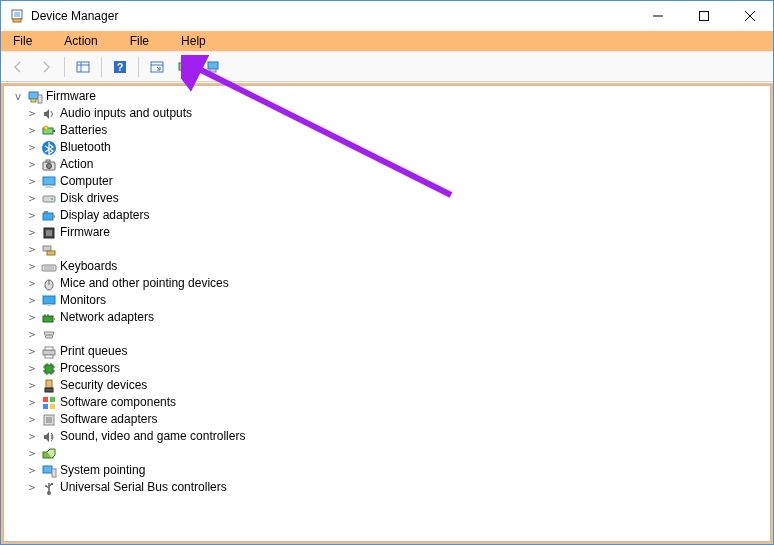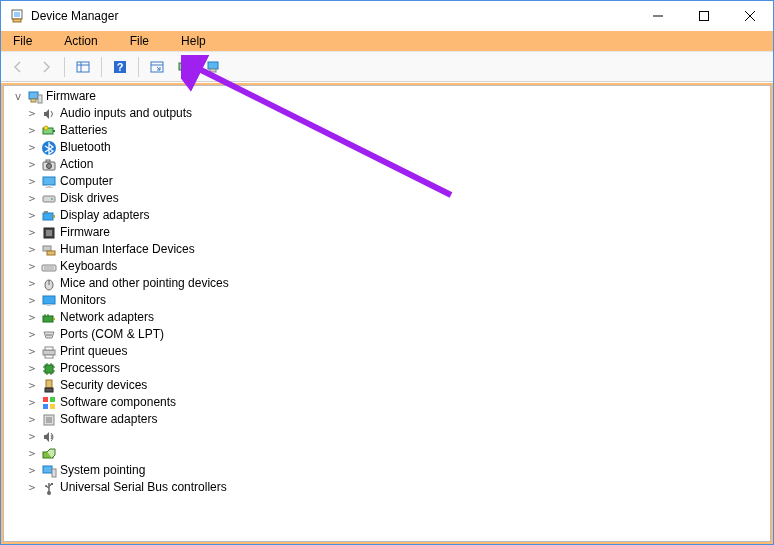--- a/index.html
+++ b/index.html
@@ -224,21 +224,20 @@
       </div>
 
       <div class="node indent2">
         <span class="toggle">&gt;</span>
         <span class="nodeicon">
             <svg width="16" height="16" viewBox="0 0 16 16">
               <rect x="2" y="4" width="8" height="5" fill="#ccc" stroke="#888"></rect>
               <rect x="6" y="9" width="8" height="4" fill="#e0c070" stroke="#a07020"></rect>
             </svg>
           </span>
-        <span class="label">Human Interface Devices</span>
       </div>
 
       <div class="node indent2">
         <span class="toggle">&gt;</span>
         <span class="nodeicon">
             <svg width="16" height="16" viewBox="0 0 16 16">
               <rect x="1" y="6" width="14" height="6" rx="1" fill="#e0e0e0" stroke="#888"></rect>
               <line x1="3" y1="8" x2="13" y2="8" stroke="#aaa"></line>
               <line x1="3" y1="10" x2="13" y2="10" stroke="#aaa"></line>
             </svg>
@@ -284,21 +283,20 @@
       <div class="node indent2">
         <span class="toggle">&gt;</span>
         <span class="nodeicon">
             <svg width="16" height="16" viewBox="0 0 16 16">
               <path d="M3 5 h10 l-2 6 h-6 z" fill="#ddd" stroke="#888"></path>
               <circle cx="6" cy="8" r="0.8" fill="#666"></circle>
               <circle cx="8" cy="8" r="0.8" fill="#666"></circle>
               <circle cx="10" cy="8" r="0.8" fill="#666"></circle>
             </svg>
           </span>
-        <span class="label">Ports (COM &amp; LPT)</span>
       </div>
 
       <div class="node indent2">
         <span class="toggle">&gt;</span>
         <span class="nodeicon">
             <svg width="16" height="16" viewBox="0 0 16 16">
               <rect x="2" y="6" width="12" height="5" fill="#ccc" stroke="#888"></rect>
               <rect x="4" y="3" width="8" height="3" fill="#fff" stroke="#888"></rect>
               <rect x="4" y="11" width="8" height="3" fill="#fff" stroke="#888"></rect>
             </svg>
@@ -360,20 +358,21 @@
       </div>
 
       <div class="node indent2">
         <span class="toggle">&gt;</span>
         <span class="nodeicon">
             <svg width="16" height="16" viewBox="0 0 16 16">
               <path d="M3 6 h2 l3 -3 v10 l-3 -3 h-2 z" fill="#666"></path>
               <path d="M10 4 q4 4 0 8 M10 6 q2 2 0 4" fill="none" stroke="#666"></path>
             </svg>
           </span>
+        <span class="label">Sound, video and game controllers</span>
       </div>
 
       <div class="node indent2">
         <span class="toggle">&gt;</span>
         <span class="nodeicon">
             <svg width="16" height="16" viewBox="0 0 16 16">
               <rect x="2" y="6" width="10" height="6" fill="#7fbf3f" stroke="#3a7a1a"></rect>
               <path d="M6 6 l3 -3 h5 v6 l-3 3" fill="#cde8b0" stroke="#3a7a1a"></path>
             </svg>
           </span>

